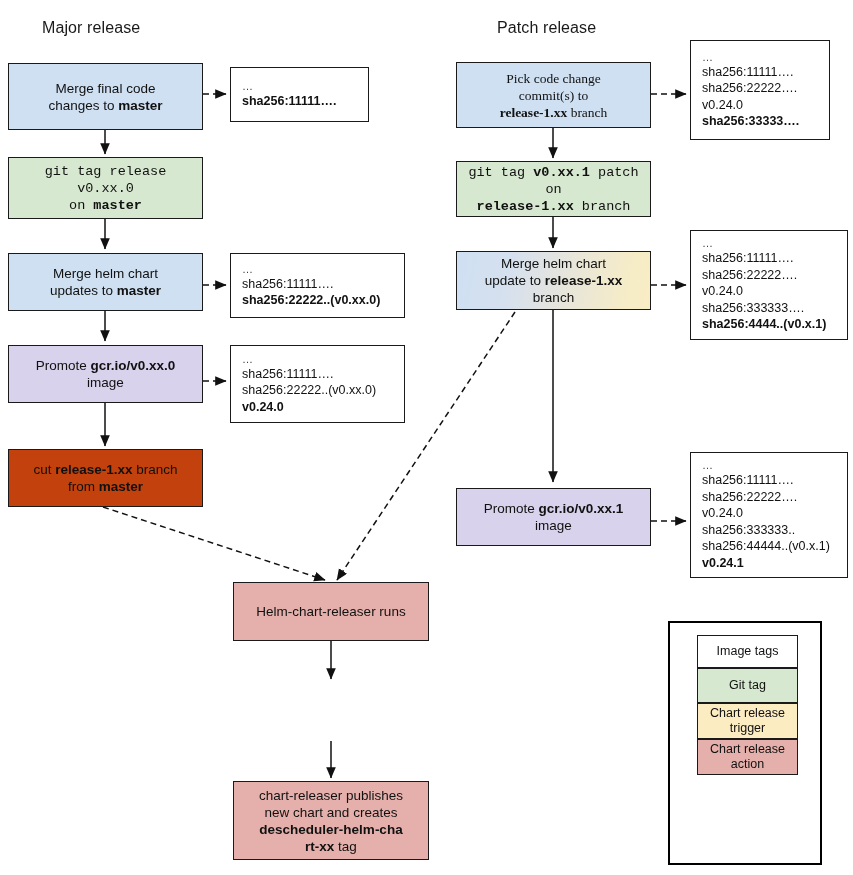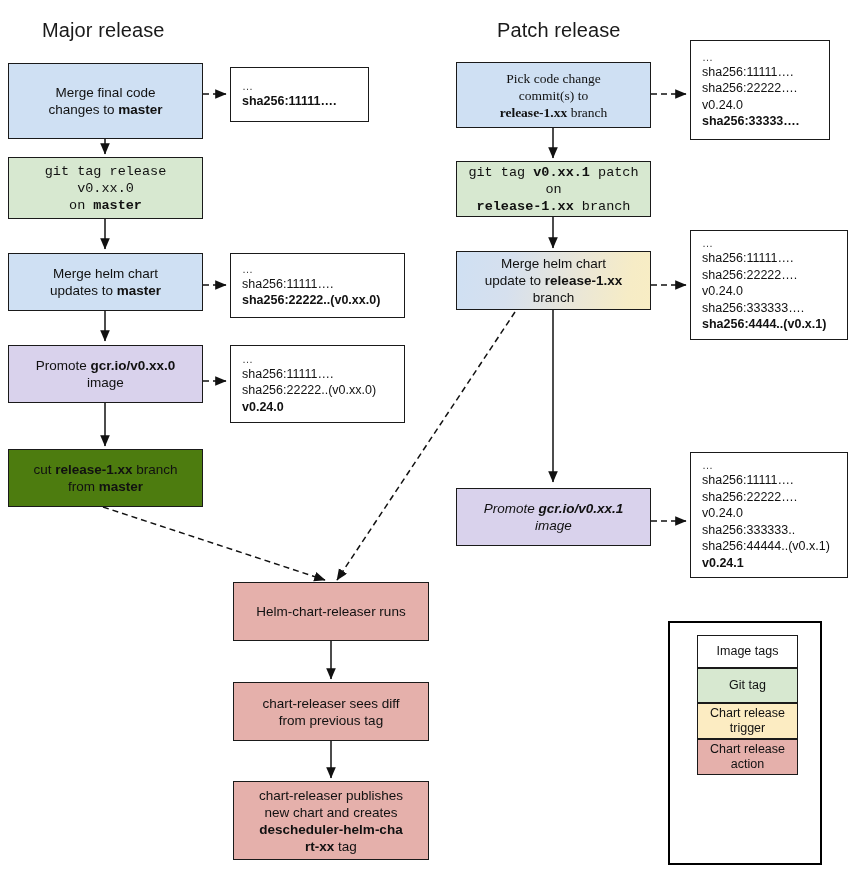--- a/index.html
+++ b/index.html
@@ -15,21 +15,21 @@
   #canvas {
     position: relative;
     width: 853px;
     height: 875px;
     overflow: hidden;
     background: #ffffff;
   }
   
   .col-title {
     position: absolute;
-    font-size: 20px;
+    font-size: 16px;
     color: #1a1a1a;
     white-space: nowrap;
     letter-spacing: .1px;
   }
   
   .node {
     position: absolute;
     box-sizing: border-box;
     border: 1.4px solid #1a1a1a;
     display: flex;
@@ -38,21 +38,21 @@
     text-align: center;
     font-size: 13.5px;
     line-height: 17px;
     padding: 2px 6px;
     color: #111111;
   }
   .node .inner { width: 100%; }
   .n-code   { background: #cfe0f3; }
   .n-git    { background: #d7e8d0; font-family: Liberation Mono, monospace; }
   .n-promo  { background: #d9d2ec; }
-  .n-trig   { background: #4d7c0f; }
+  .n-trig   { background: #c2410c; }
   .n-action { background: #e5b0ab; }
   .n-mixed  { background: linear-gradient(100deg, #cfe0f3 0%, #d6e0ee 28%, #e9e6d9 60%, #f6ecc6 88%, #f8edc4 100%); }
 
   
   .tagbox {
     position: absolute;
     box-sizing: border-box;
     background: #ffffff;
     border: 1.4px solid #1a1a1a;
     font-size: 12.5px;
@@ -135,21 +135,21 @@
       <line x1="651" y1="521" x2="686" y2="521" marker-end="url(#ahs)"></line>
 
       <line x1="103" y1="507" x2="325" y2="580" marker-end="url(#ahs)"></line>
       <line x1="515" y1="312" x2="337" y2="580" marker-end="url(#ahs)"></line>
     </g>
   </svg>
 
   <div class="col-title" style="left:42px; top:19px;">Major release</div>
   <div class="col-title" style="left:497px; top:19px;">Patch release</div>
 
-  <div class="node n-code" style="left:8px; top:63px; width:195px; height:76px;">
+  <div class="node n-code" style="left:8px; top:63px; width:195px; height:67px;">
     <div class="inner">Merge final code<br>changes to <b>master</b></div>
   </div>
 
   <div class="node n-git" style="left:8px; top:157px; width:195px; height:62px;">
     <div class="inner">git tag release v0.xx.0<br>on <b>master</b></div>
   </div>
 
   <div class="node n-code" style="left:8px; top:253px; width:195px; height:58px;">
     <div class="inner">Merge helm chart<br>updates to <b>master</b></div>
   </div>
@@ -185,21 +185,21 @@
   </div>
 
   <div class="node n-git" style="left:456px; top:161px; width:195px; height:56px;">
     <div class="inner">git tag <b>v0.xx.1</b> patch on<br><b>release-1.xx</b> branch</div>
   </div>
 
   <div class="node n-mixed" style="left:456px; top:251px; width:195px; height:59px;">
     <div class="inner">Merge helm chart<br>update to <b>release-1.xx</b><br>branch</div>
   </div>
 
-  <div class="node n-promo" style="left:456px; top:488px; width:195px; height:58px;font-style:italic;">
+  <div class="node n-promo" style="left:456px; top:488px; width:195px; height:58px;">
     <div class="inner">Promote <b>gcr.io/v0.xx.1</b><br>image</div>
   </div>
 
   <div class="tagbox" style="left:690px; top:40px; width:140px; height:100px;">
     <div class="line ell">…</div>
     <div class="line">sha256:11111….</div>
     <div class="line">sha256:22222….</div>
     <div class="line">v0.24.0</div>
     <div class="line b">sha256:33333….</div>
   </div>
@@ -220,23 +220,20 @@
     <div class="line">v0.24.0</div>
     <div class="line">sha256:333333..</div>
     <div class="line">sha256:44444..(v0.x.1)</div>
     <div class="line b">v0.24.1</div>
   </div>
 
   <div class="node n-action" style="left:233px; top:582px; width:196px; height:59px;">
     <div class="inner">Helm-chart-releaser runs</div>
   </div>
 
-  <div class="node n-action" style="left:233px; top:682px; width:196px; height:59px;">
-    <div class="inner">chart-releaser sees diff<br>from previous tag</div>
-  </div>
 
   <div class="node n-action" style="left:233px; top:781px; width:196px; height:79px;">
     <div class="inner">chart-releaser publishes<br>new chart and creates<br><b>descheduler-helm-cha</b><br><b>rt-xx</b> tag</div>
   </div>
 
   <div id="legend" style="left:668px; top:621px; width:154px; height:244px;">
     <div class="legend-item" style="height:33px; background:#ffffff;">
       <span>Image tags</span>
     </div>
     <div class="legend-item" style="height:35px; background:#d7e8d0;">

